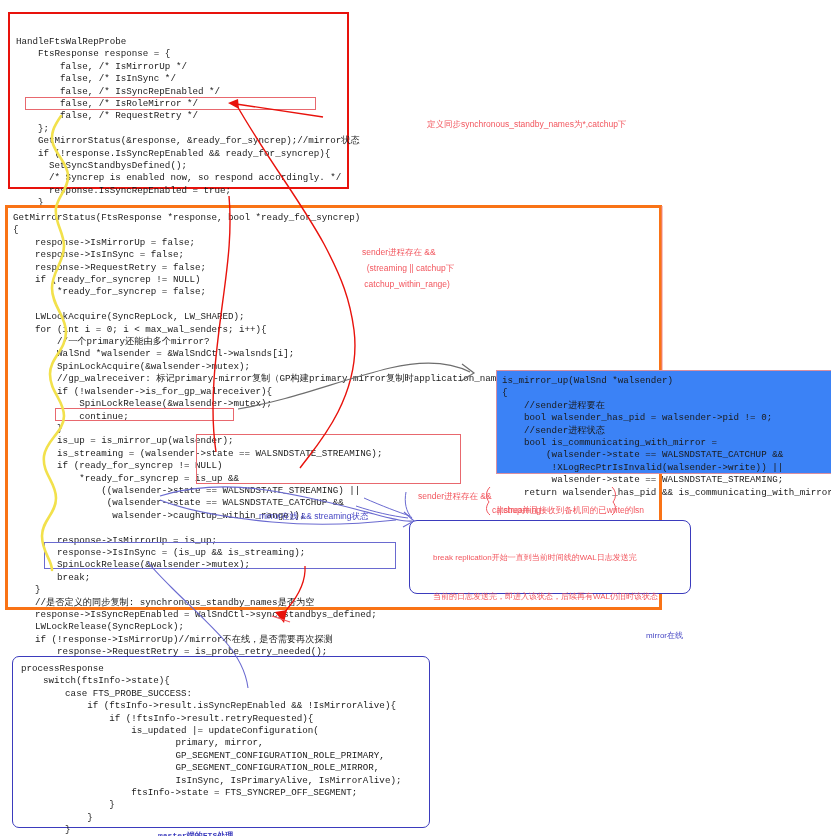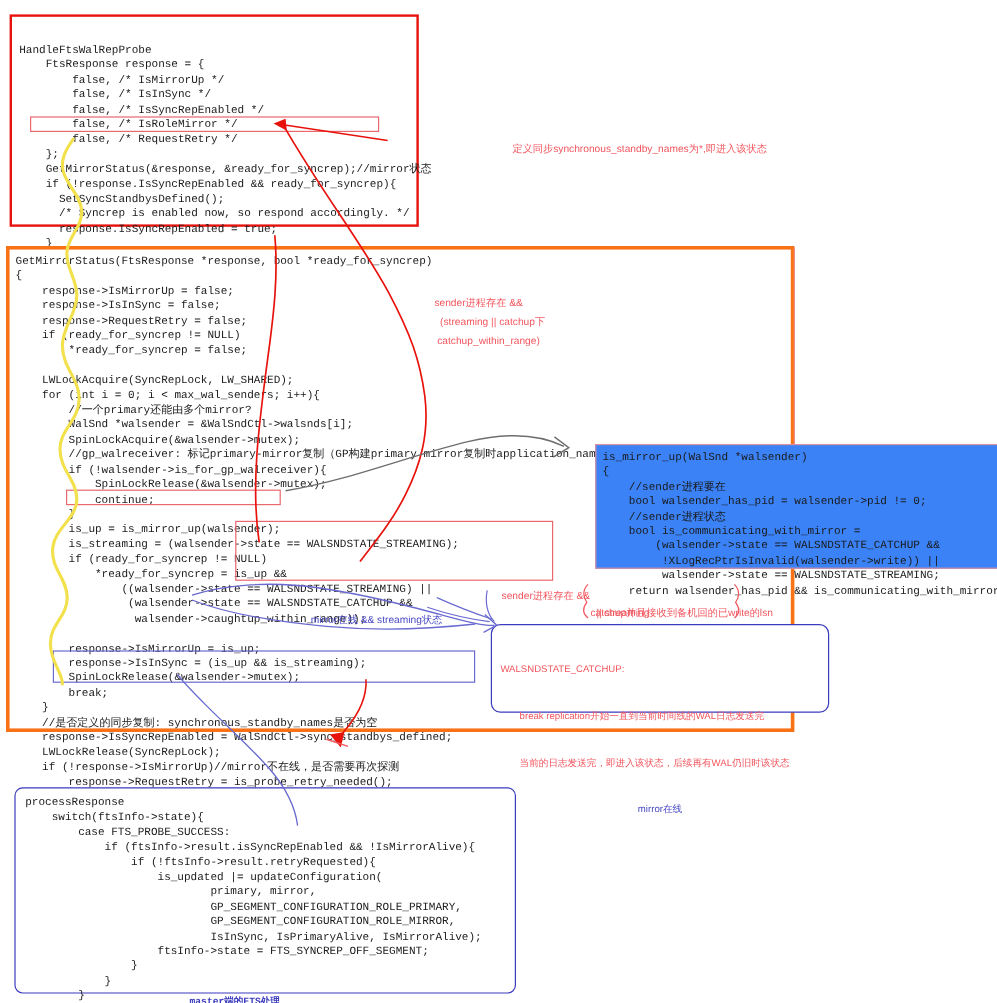--- a/index.html
+++ b/index.html
@@ -49,21 +49,21 @@
   #anno-master{left:158px;top:806px;color:#3b3bbd;font-family:"Liberation Mono","DejaVu Sans Mono",monospace;font-size:8px;font-weight:bold;margin-top:24px;}
 
   
   #legend-box{
     position:absolute;left:409px;top:520px;width:282px;height:74px;
     box-sizing:border-box;border:1.6px solid #3b3bbd;border-radius:8px;background:#fff;
     font-family:"Liberation Sans","DejaVu Sans",sans-serif;font-size:8px;line-height:13px;
     color:#f2565e;padding:4px 7px;white-space:pre;
   }
   #legend-box .ind{padding-left:16px;}
-  #legend-box .ctr{text-align:center;color:#4747c4;}
+  #legend-box .ctr{text-align:right;color:#4747c4;}
 
   
   svg.overlay{position:absolute;left:0;top:0;width:831px;height:836px;pointer-events:none;}
 </style>
 </head>
 <body>
 
 <div class="stage">
 
   <div class="codebox" id="box-handle">
@@ -154,33 +154,32 @@
                             GP_SEGMENT_CONFIGURATION_ROLE_MIRROR,
                             IsInSync, IsPrimaryAlive, IsMirrorAlive);
                     ftsInfo-&gt;state = FTS_SYNCREP_OFF_SEGMENT;
                 }
             }
         }
         ...
     }</pre>
   </div>
 
-  <div class="anno" id="anno-syncdef">定义同步synchronous_standby_names为*,即进入该状态</div>
+  <div class="anno" id="anno-syncdef">定义同步synchronous_standby_names为*,catchup下</div>
   <div class="anno" id="anno-sender">sender进程存在 &amp;&amp;
   (streaming || catchup下
  catchup_within_range)</div>
   <div class="anno" id="anno-mirrorstate">mirror在线 &amp;&amp; streaming状态</div>
   <div class="anno" id="anno-senderexist">sender进程存在 &amp;&amp;</div>
   <div class="anno" id="anno-streaming">|| streaming</div>
   <div class="anno" id="anno-master">master端的FTS处理</div>
 
   <div class="anno" style="left:492px;top:504px;text-align:right;">catchup并且接收到备机回的已write的lsn</div>
 
   <div id="legend-box">
-    <div>WALSNDSTATE_CATCHUP:</div>
     <div class="ind">break replication开始一直到当前时间线的WAL日志发送完</div>
     <div class="ind">当前的日志发送完，即进入该状态，后续再有WAL仍旧时该状态</div>
     <div class="ctr">mirror在线</div>
   </div>
 
   <svg class="overlay" viewBox="0 0 831 836">
 
     <path fill="none" stroke="#f2e14c" stroke-width="2.6" stroke-linecap="round" d="M61,116 C54,126 50,134 53,144 C57,156 67,163 68,175 C69,188 58,196 56,208
          C54,222 64,232 64,246 C64,262 52,272 52,288 C52,306 66,316 66,332
          C66,350 50,358 50,374 C50,392 64,400 64,416 C64,432 46,440 44,456

